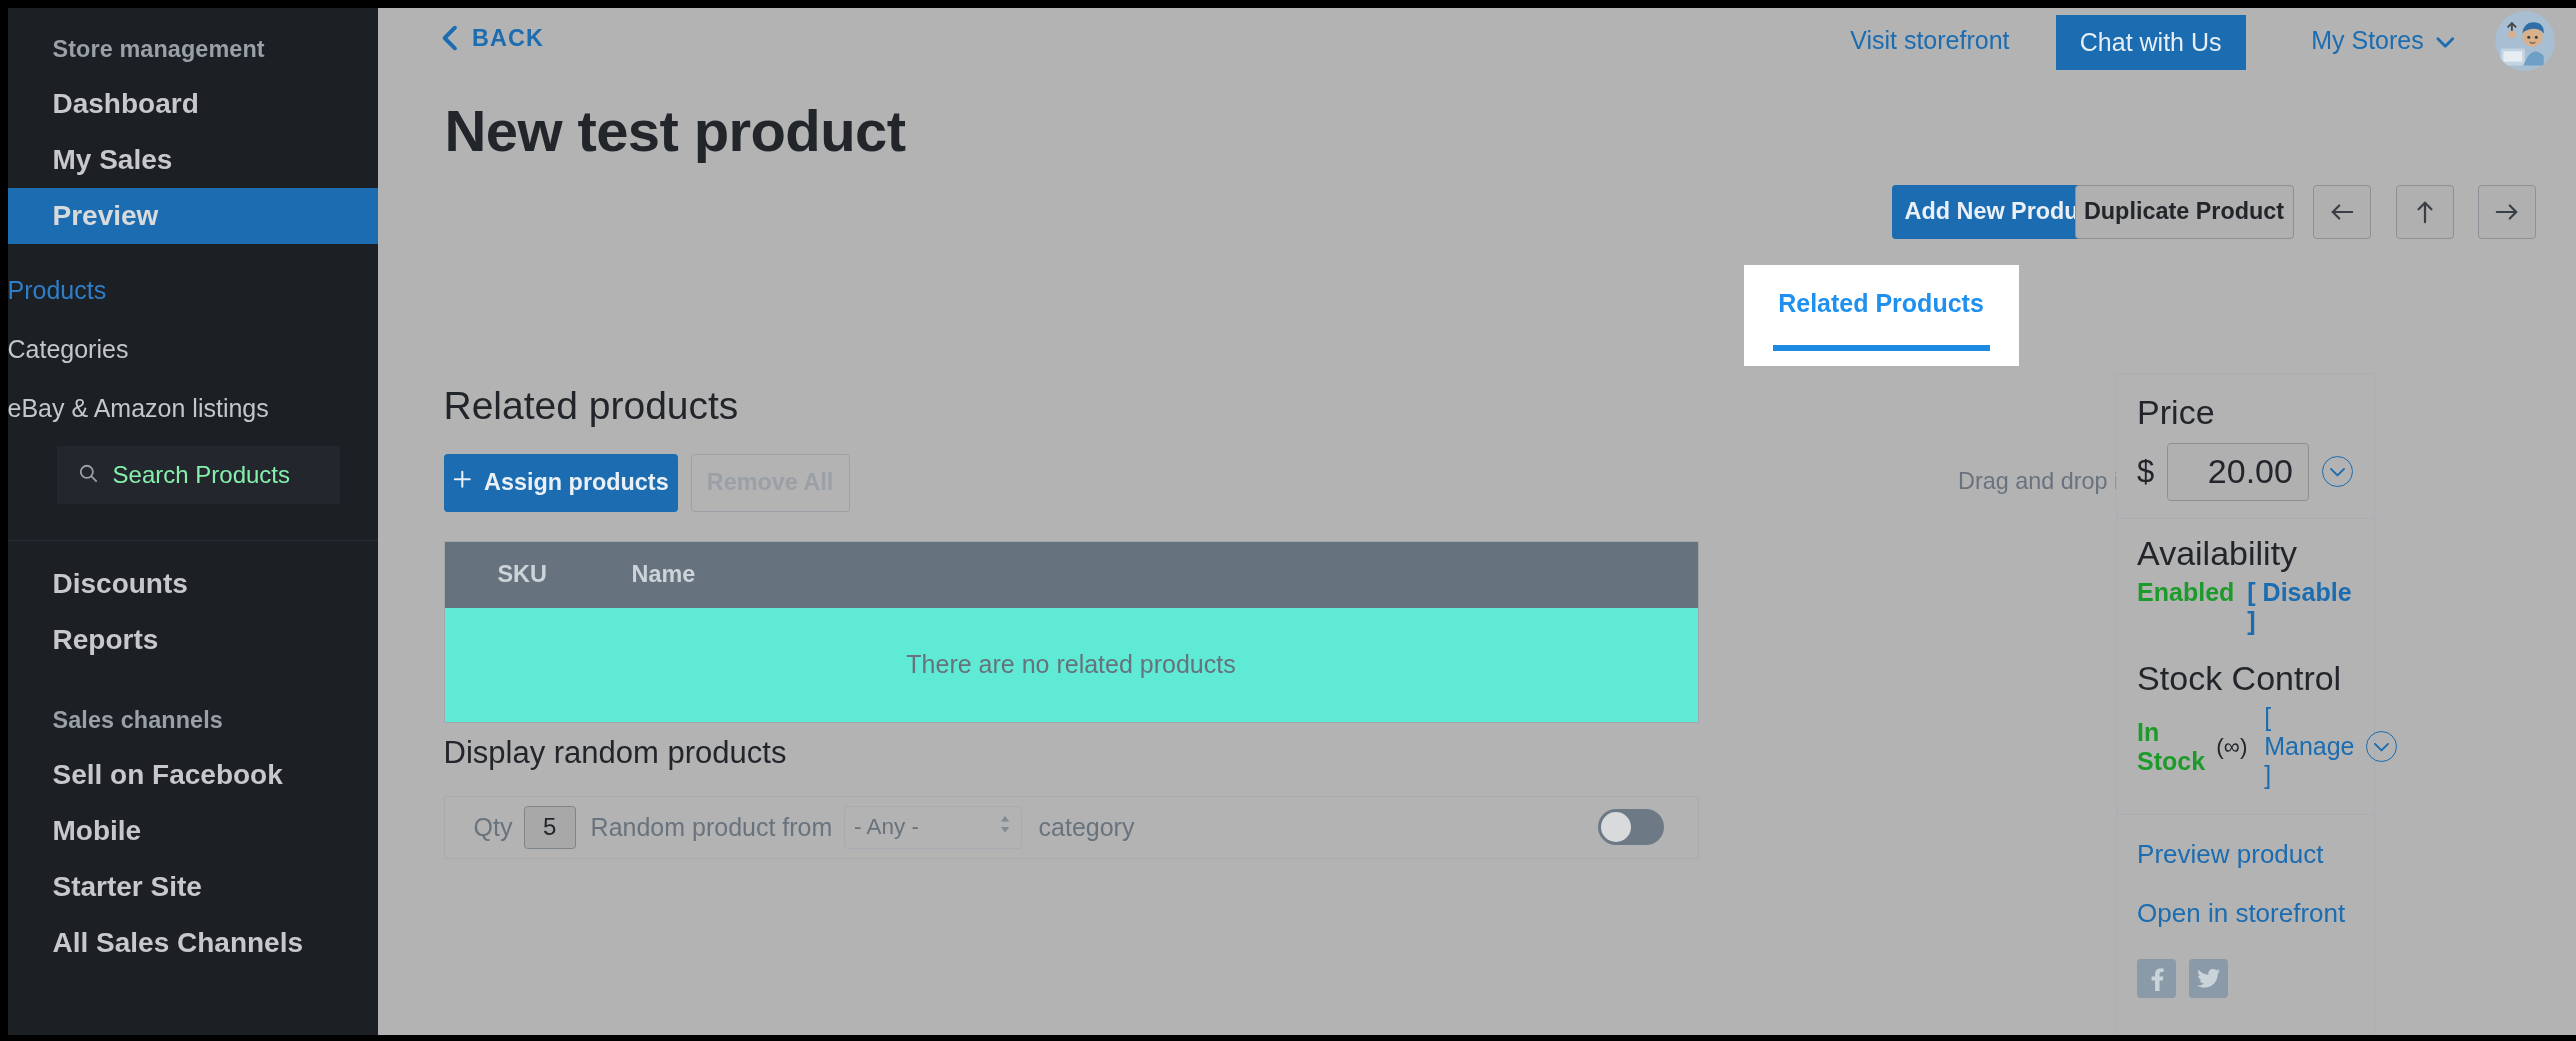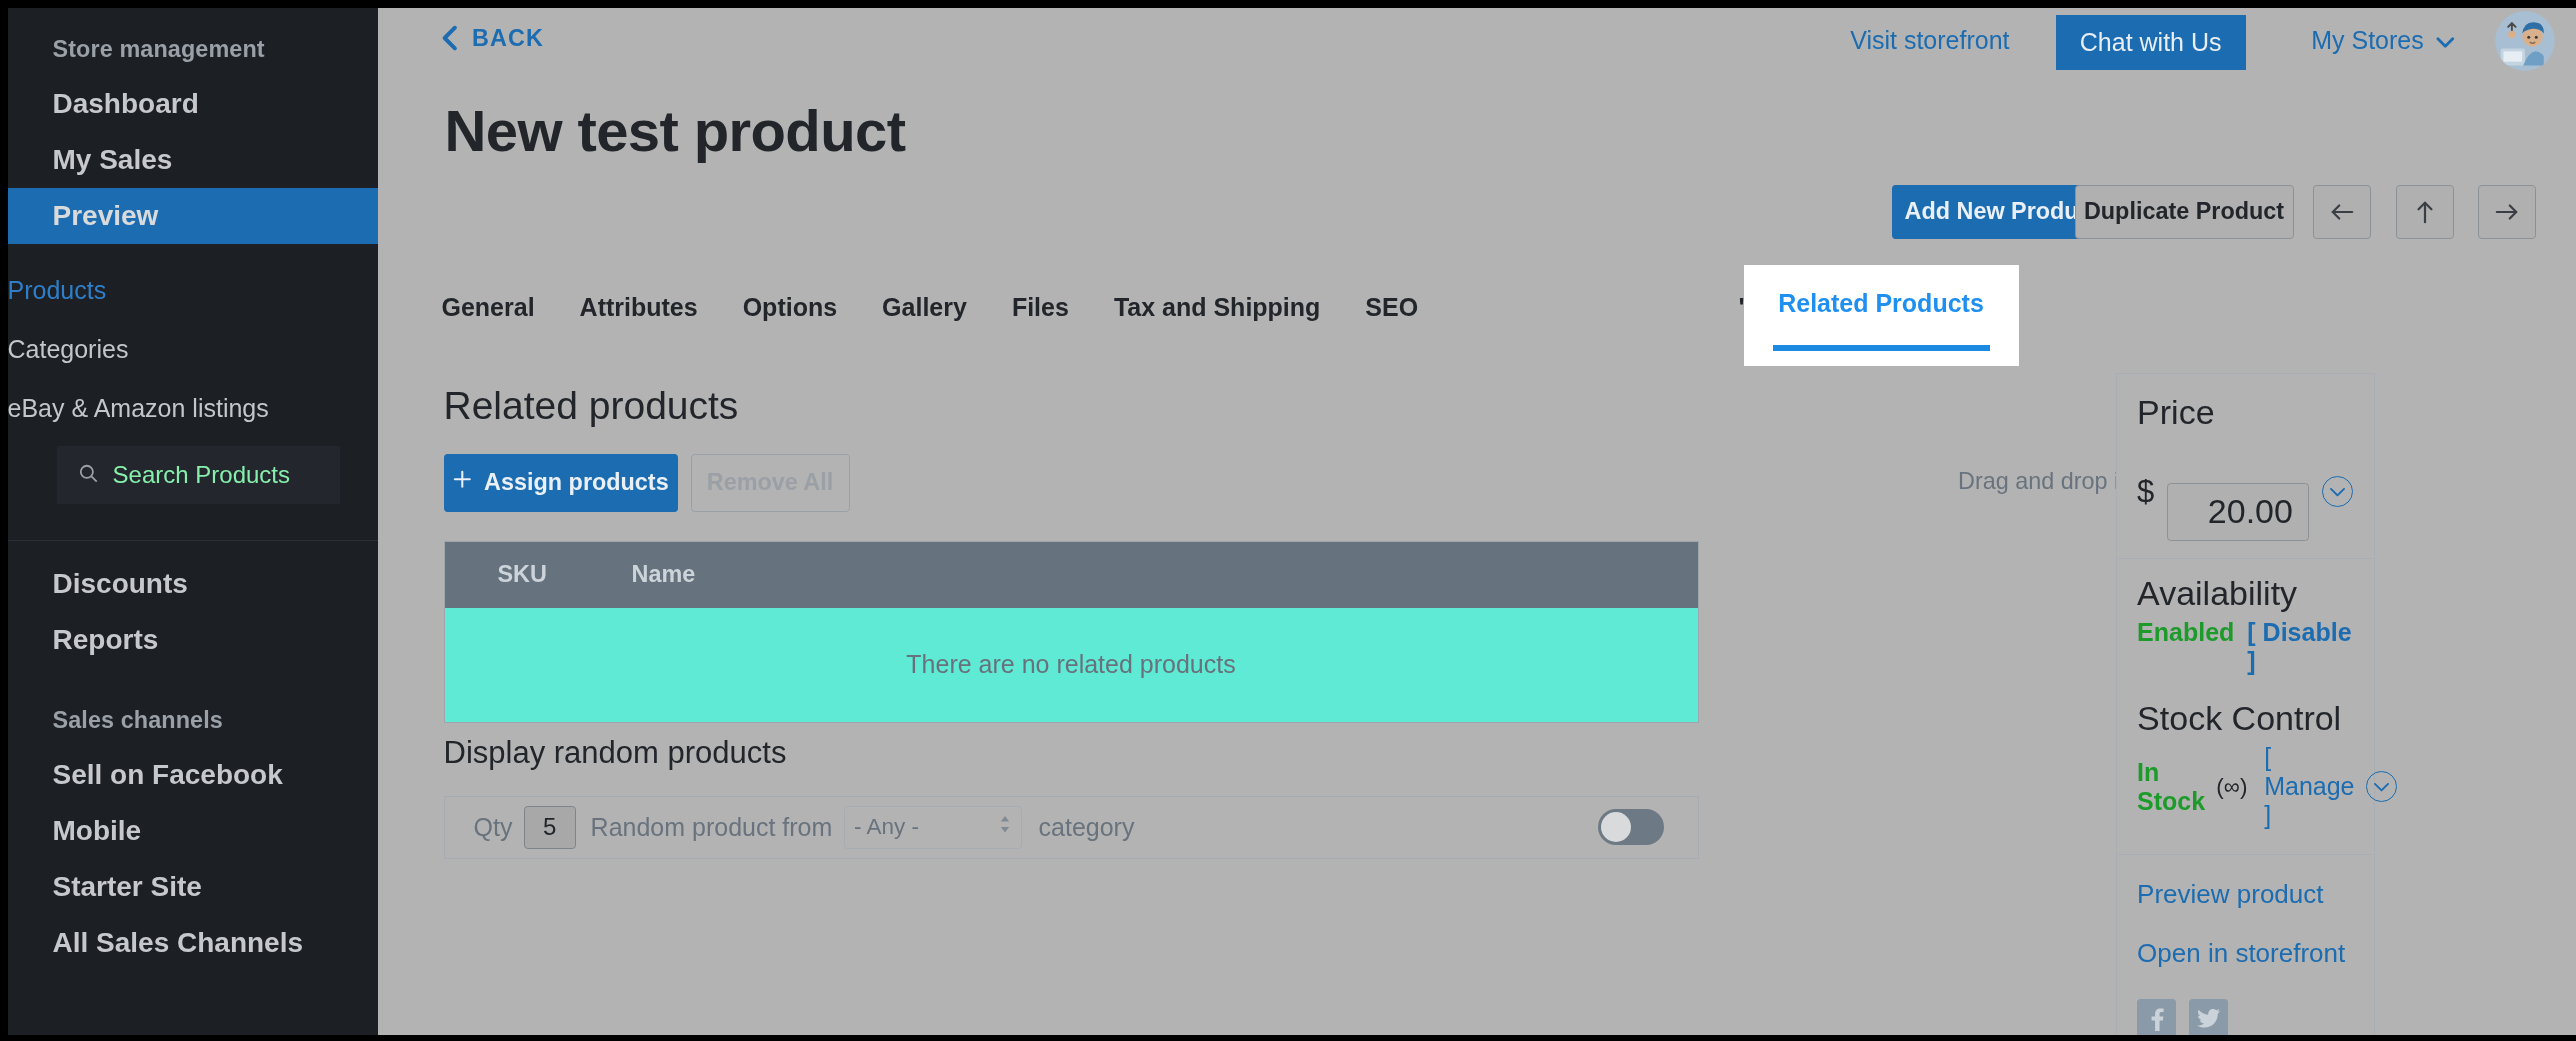--- a/index.html
+++ b/index.html
@@ -248,21 +248,21 @@
   .rp-h { font-size: 34px; color: #22262b; }
   #price-row {
     display: flex; align-items: center; gap: 13px;
     margin-top: 11.2px;
   }
   #price-currency { font-size: 31px; color: #22262b; }
   #price-input {
     width: 167px; height: 58px;
     background: #b0b0b0; border: 0.9px solid #8b9197; border-radius: 3.7px;
     display: flex; align-items: center; justify-content: flex-end;
-    padding-right: 15px; font-size: 34px; color: #22262b; margin-top: 40px;
+    padding-right: 15px; font-size: 34px; color: #22262b;
   }
   .circ-chev {
     width: 31px; height: 31px; border-radius: 50%;
     border: 1.9px solid #1b6cb0; color: #1b6cb0;
     display: flex; align-items: center; justify-content: center;
     flex: 0 0 auto; cursor: pointer;
   }
   .rp-divider { height: 0.9px; background: #a8aeb4; margin: 17px 0 0 0; }
   .rp-sub-green { color: #1d9b2a; font-size: 25px; font-weight: 700; }
   .rp-link { color: #1b6cb0; font-size: 25px; font-weight: 700; cursor: pointer; }
@@ -402,30 +402,20 @@
           <polyline points="6,12 13,5 20,12"></polyline>
       </svg>
     </div>
     <div class="btn sq-btn" id="nav-next">
       <svg width="28" height="24" viewBox="0 0 30 26" fill="none" stroke="#3a3f45" stroke-width="2.4" stroke-linecap="round" stroke-linejoin="round">
         <line x1="4" y1="13" x2="25" y2="13"></line>
           <polyline points="18,6 25,13 18,20"></polyline>
       </svg>
     </div>
 
-    <div id="tabs">
-      <div class="tab">General</div>
-      <div class="tab">Attributes</div>
-      <div class="tab">Options</div>
-      <div class="tab">Gallery</div>
-      <div class="tab">Files</div>
-      <div class="tab">Tax and Shipping</div>
-      <div class="tab">SEO</div>
-      <div class="tab" style="margin-left:275px;">"Buy Now" button</div>
-    </div>
 
     <div id="tab-highlight"></div>
     <div id="tab-related">Related Products</div>
     <div id="tab-related-underline"></div>
 
     <div id="section-title">Related products</div>
 
     <div class="btn" id="assign-products">
       <span>
         <svg width="20.6" height="20.6" viewBox="0 0 22 22" fill="none" stroke="#eaf0f6" stroke-width="2.2" stroke-linecap="round">

